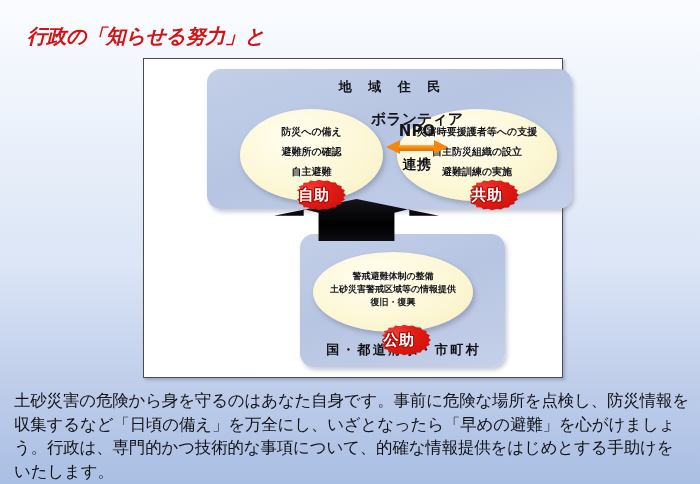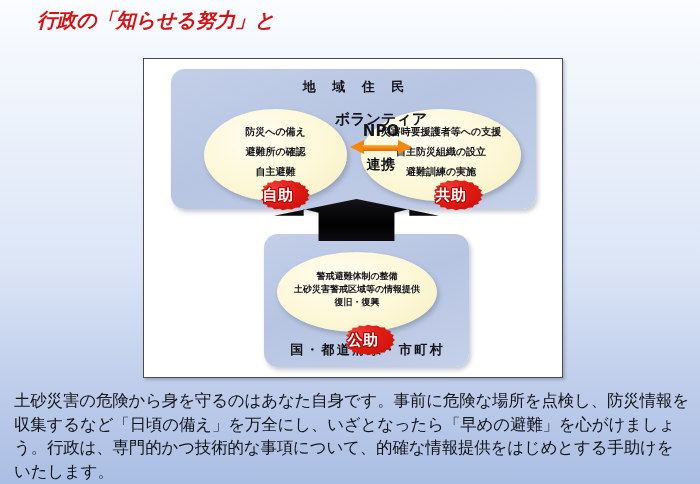--- a/index.html
+++ b/index.html
@@ -22,21 +22,22 @@
     top: 8px;
     width: 700px;
     color: #d21414;
     font-weight: bold;
     font-style: italic;
     letter-spacing: -0.4px;
   }
   .title-line1 {
     font-size: 20px;
     line-height: 24px;
-    padding-left: 37px;
+    padding-left: 27px;
+    margin-top: 16px;
   }
   .title-line2 {
     font-size: 20px;
     line-height: 24px;
     padding-left: 82px;
     white-space: nowrap;
   }
 
   
   .panel {
@@ -50,20 +51,21 @@
     box-sizing: border-box;
     box-shadow: 2px 2px 3px rgba(60, 70, 100, 0.30);
   }
 
   
   .blue-box {
     position: absolute;
     background: linear-gradient(160deg, #c3cfe8 0%, #b7c5e2 45%, #c5d0e9 100%);
     border-radius: 14px;
     box-shadow: 2px 3px 4px rgba(90, 100, 130, 0.35);
+    margin-left: 36px;
   }
   .box-residents {
     left: 27px;
     top: 10px;
     width: 365px;
     height: 140px;
   }
   .box-public {
     left: 120px;
     top: 175px;

